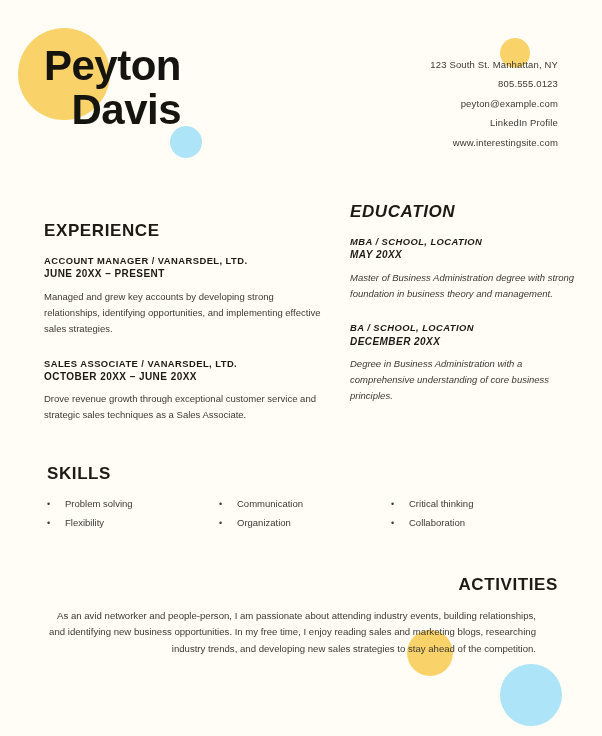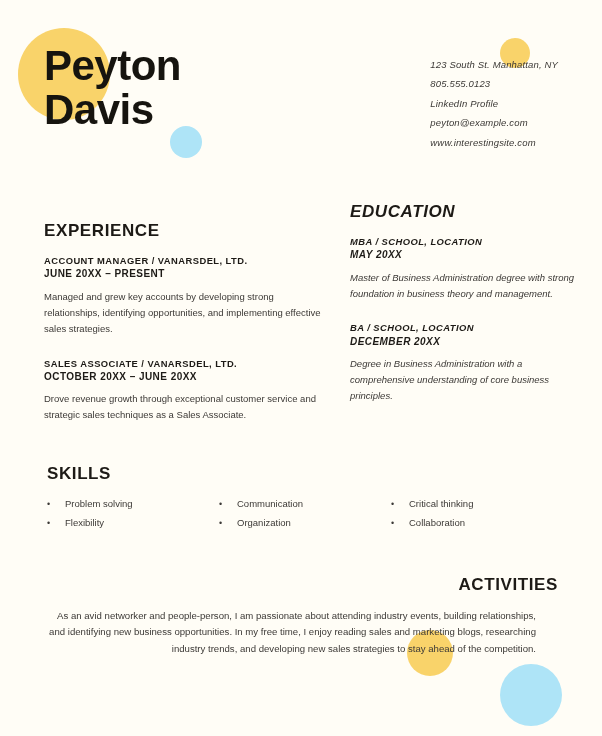--- a/index.html
+++ b/index.html
@@ -44,35 +44,35 @@
   
   .header {
     position: relative;
     padding: 0 44px;
     height: 160px;
   }
   .name-block {
     position: absolute;
     left: 44px;
     top: 44px;
+    text-align: right;
   }
   .name-line {
     font-size: 42px;
     font-weight: 700;
     letter-spacing: -0.5px;
     line-height: 1.04;
     color: #16140f;
     margin: 0;
   }
   .contact-block {
     position: absolute;
     right: 44px;
     top: 55px;
-    text-align: left;
-    font-style: italic;
+    text-align: right;
   }
   .contact-line {
     font-size: 9.5px;
     line-height: 2.05;
     color: #3c3936;
     letter-spacing: 0.15px;
   }
 
   
   .section { padding: 0 44px; }
@@ -169,22 +169,22 @@
   <div class="content">
 
     <div class="header">
       <div class="name-block">
         <div class="name-line">Peyton</div>
         <div class="name-line">Davis</div>
       </div>
       <div class="contact-block">
         <div class="contact-line">123 South St. Manhattan, NY</div>
         <div class="contact-line">805.555.0123</div>
+        <div class="contact-line">peyton@example.com</div>
         <div class="contact-line">LinkedIn Profile</div>
-        <div class="contact-line">peyton@example.com</div>
         <div class="contact-line">www.interestingsite.com</div>
       </div>
     </div>
 
 
     <div class="cols">
 
       <div class="col-left">
         <h2 class="sec-title">EXPERIENCE</h2>
 

